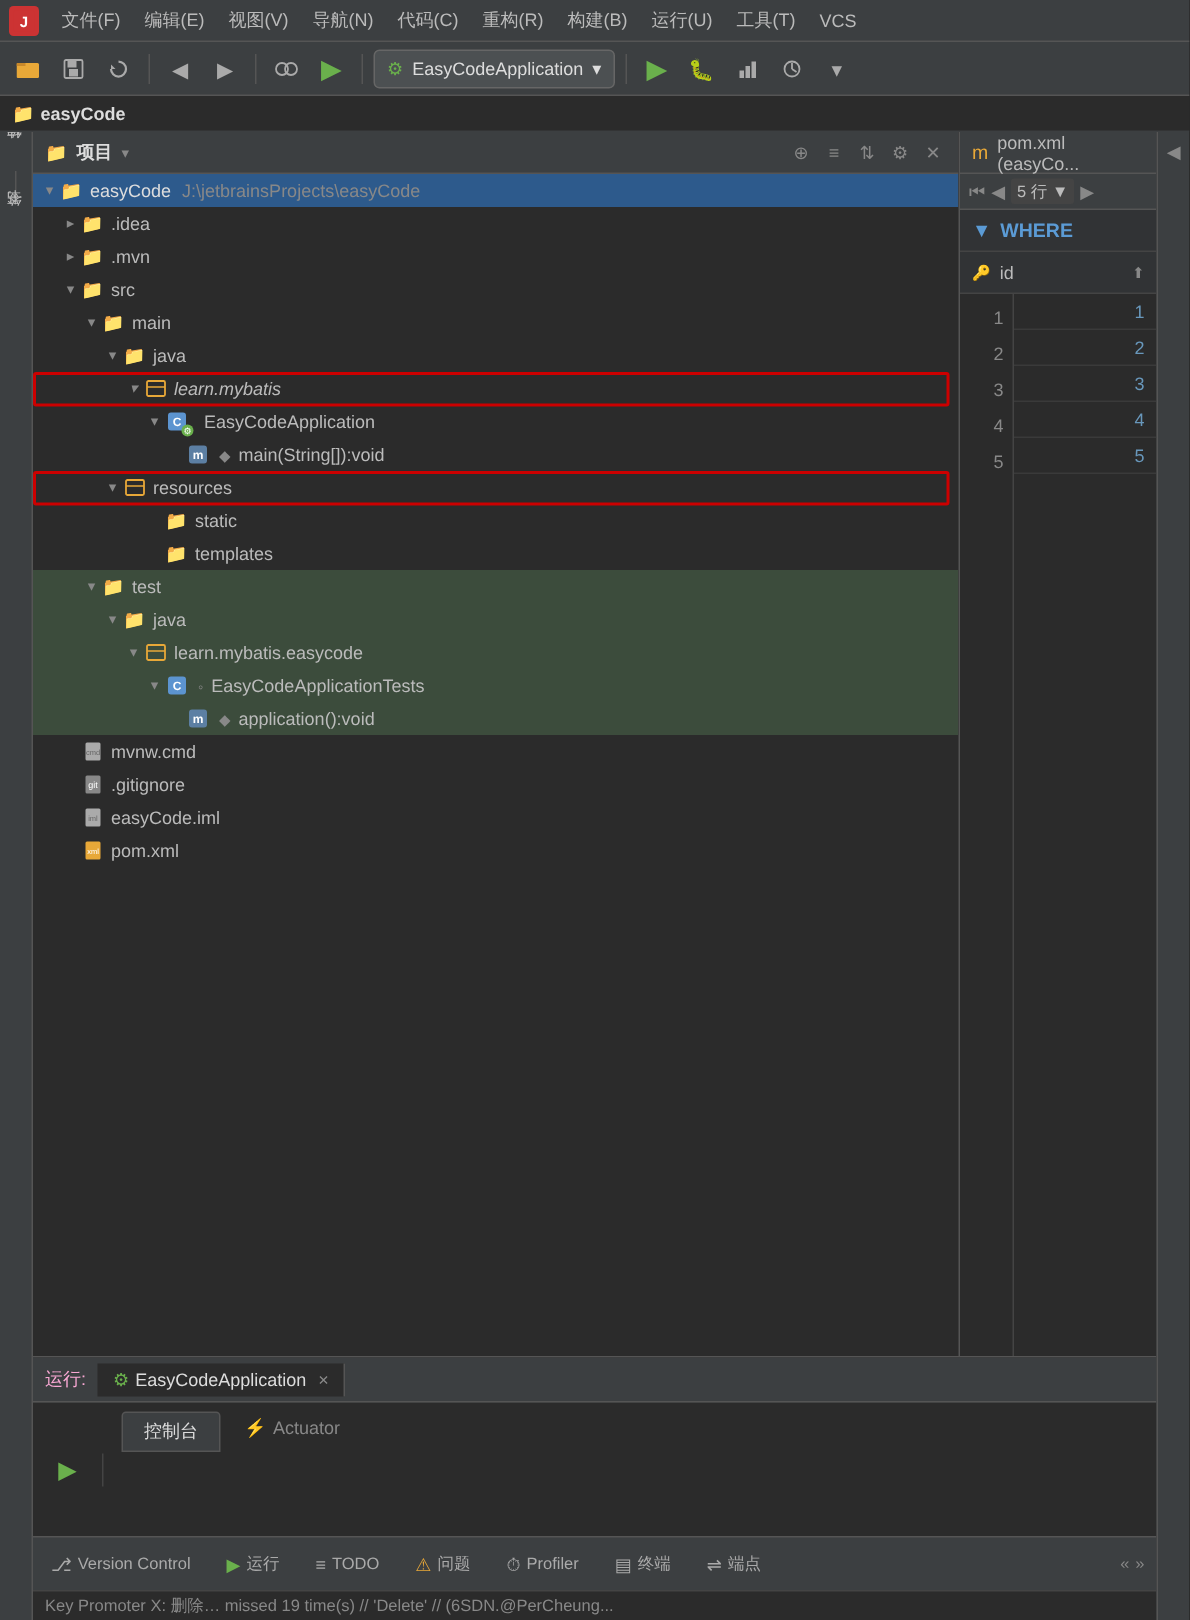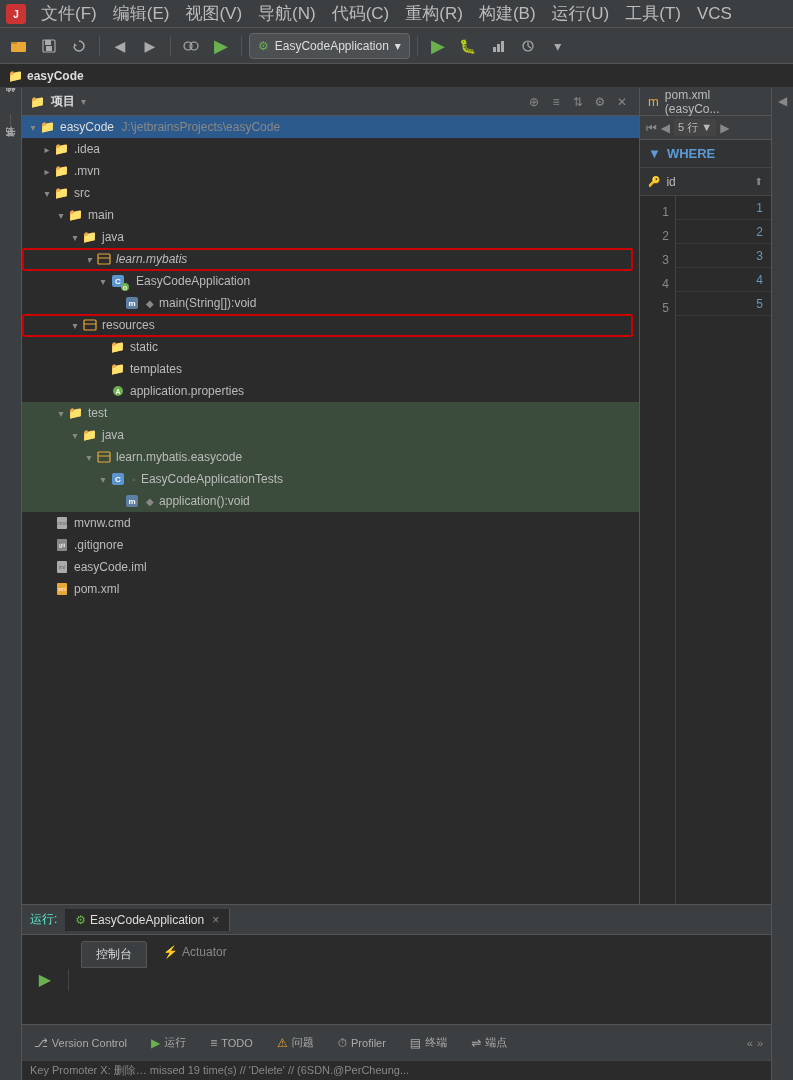--- a/index.html
+++ b/index.html
@@ -34,21 +34,21 @@
       background: #cc3333;
       border-radius: 3px;
       color: white;
       font-weight: bold;
       font-size: 10px;
       flex-shrink: 0;
     }
     .menu-item {
       padding: 2px 7px;
       color: #bbb;
-      font-size: 17px;
+      font-size: 12px;
       cursor: pointer;
       border-radius: 3px;
     }
 
     
     .toolbar {
       background: #3c3f41;
       height: 36px;
       display: flex;
       align-items: center;
@@ -657,31 +657,20 @@
               <span class="tree-label">static</span>
             </div>
 
             <div class="tree-item">
               <span class="tree-indent" style="width:74px;"></span>
               <span class="tree-arrow empty"></span>
               <span class="tree-icon ico-folder">📁</span>
               <span class="tree-label">templates</span>
             </div>
 
-            <div class="tree-item">
-              <span class="tree-indent" style="width:74px;"></span>
-              <span class="tree-arrow empty"></span>
-              <span class="tree-icon">
-                <svg width="14" height="14" viewBox="0 0 14 14">
-                    <circle cx="7" cy="7" r="5" fill="#6ab04c"></circle>
-                    <text x="7" y="10" text-anchor="middle" fill="white" font-size="7" font-weight="bold">A</text>
-                  </svg>
-              </span>
-              <span class="tree-label">application.properties</span>
-            </div>
 
             <div class="tree-item highlighted">
               <span class="tree-indent" style="width:32px;"></span>
               <span class="tree-arrow open"></span>
               <span class="tree-icon ico-folder">📁</span>
               <span class="tree-label">test</span>
             </div>
 
             <div class="tree-item highlighted">
               <span class="tree-indent" style="width:46px;"></span>
@@ -824,21 +813,21 @@
               <div class="db-cell">4</div>
               <div class="db-cell">5</div>
             </div>
           </div>
         </div>
 
       </div>
 
       <div class="run-panel">
         <div class="run-panel-header">
-          <span style="color:#5eead4;">运行:</span>
+          <span style="color:#f9a8d4;">运行:</span>
           <div class="run-tab active">
             <span style="color:#6ab04c; font-size:12px;">⚙</span>
             <span>EasyCodeApplication</span>
             <span style="color:#888; margin-left:4px;">×</span>
           </div>
         </div>
         <div class="run-body">
           <div class="run-controls">
             <div class="run-btn" style="color:#6ab04c; font-size:16px;">▶</div>
           </div>

